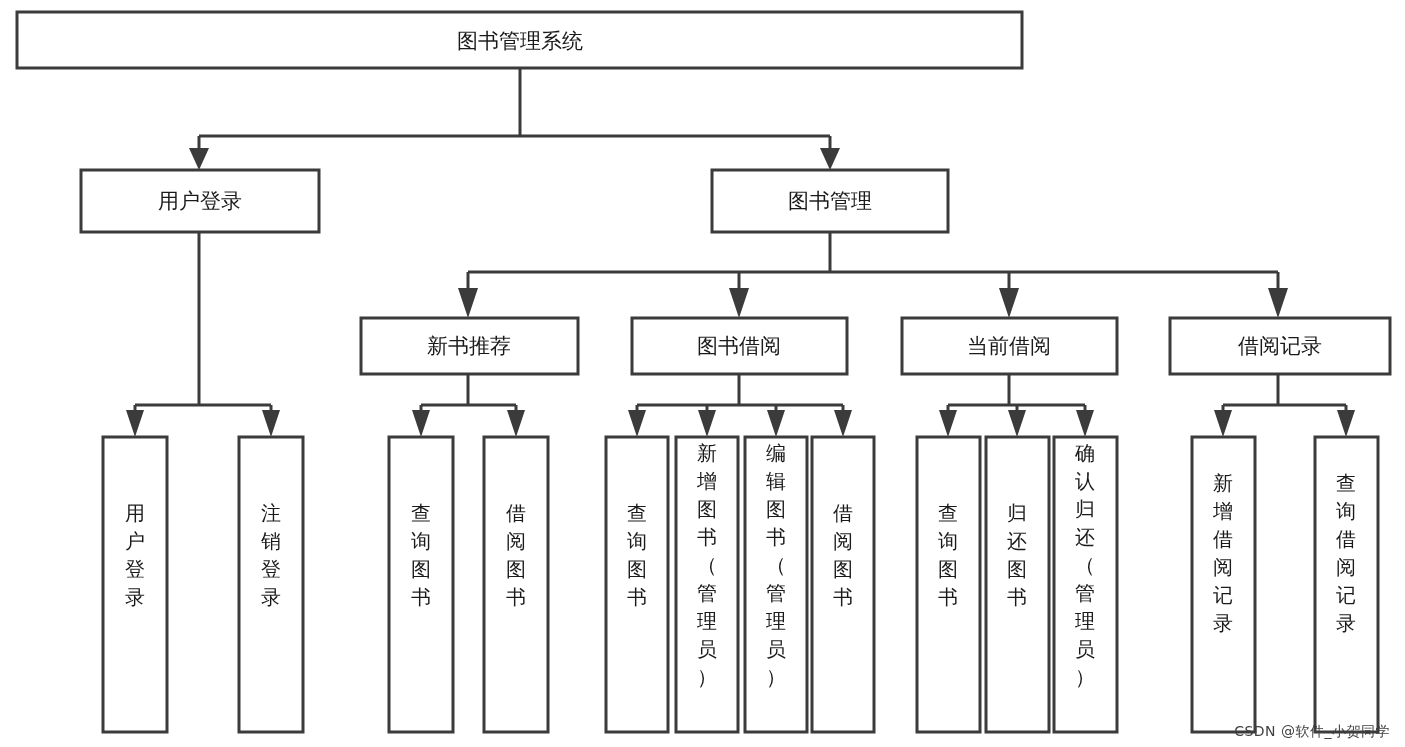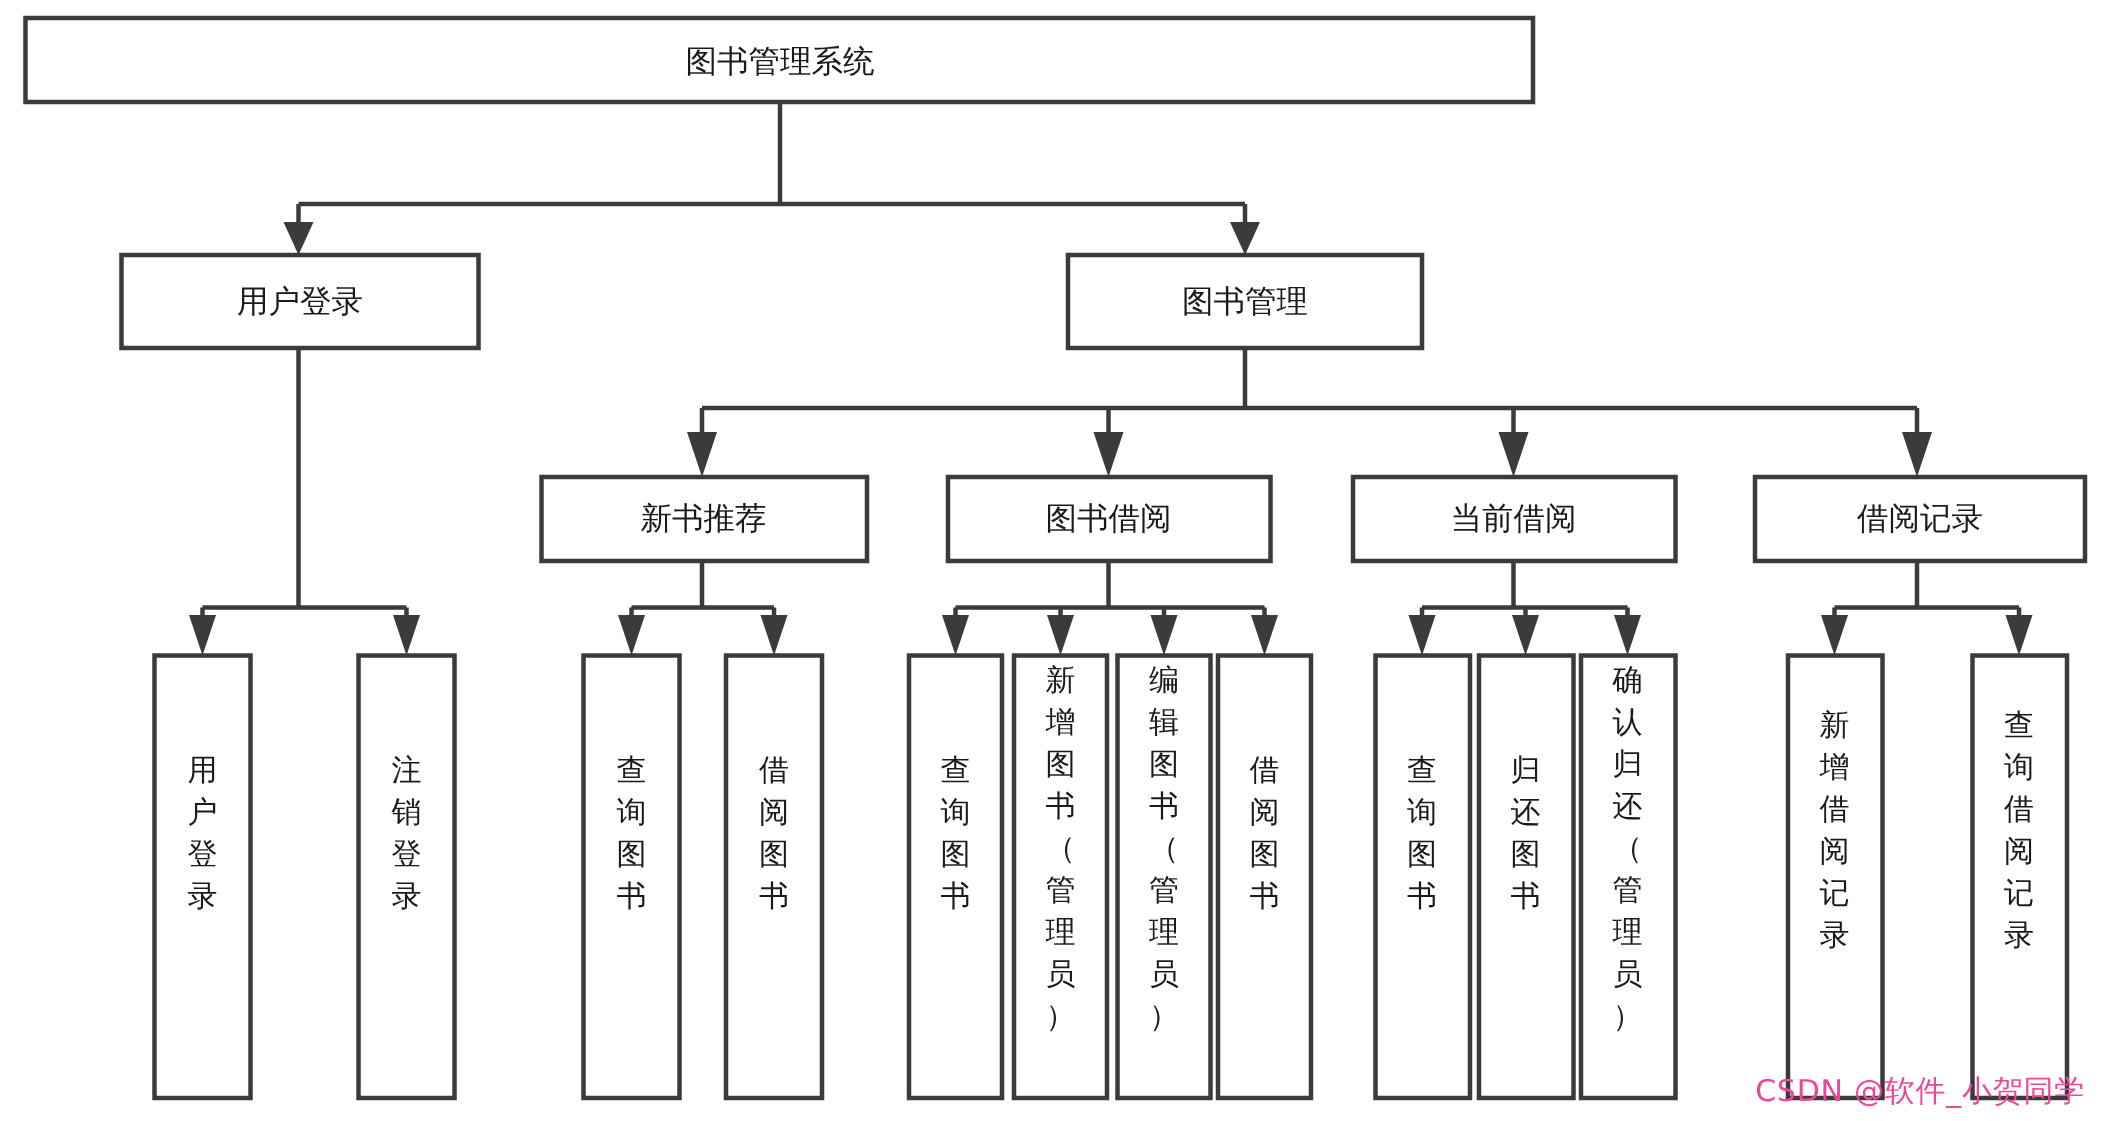--- a/index.html
+++ b/index.html
@@ -51,22 +51,22 @@
     fill: none;
   }
   .arrow-head {
     fill: #3b3b3b;
     stroke: none;
   }
   .watermark {
     position: absolute;
     right: 8px;
     bottom: 6px;
-    font-size: 20px;
-    color: #ec4899;
+    font-size: 14px;
+    color: #404040;
     font-family: "DejaVu Sans", "Liberation Sans", sans-serif;
     white-space: nowrap;
     letter-spacing: 0.5px;
     user-select: none;
   }
 </style>
 </head>
 <body>
 
 <div id="diagram-root">

